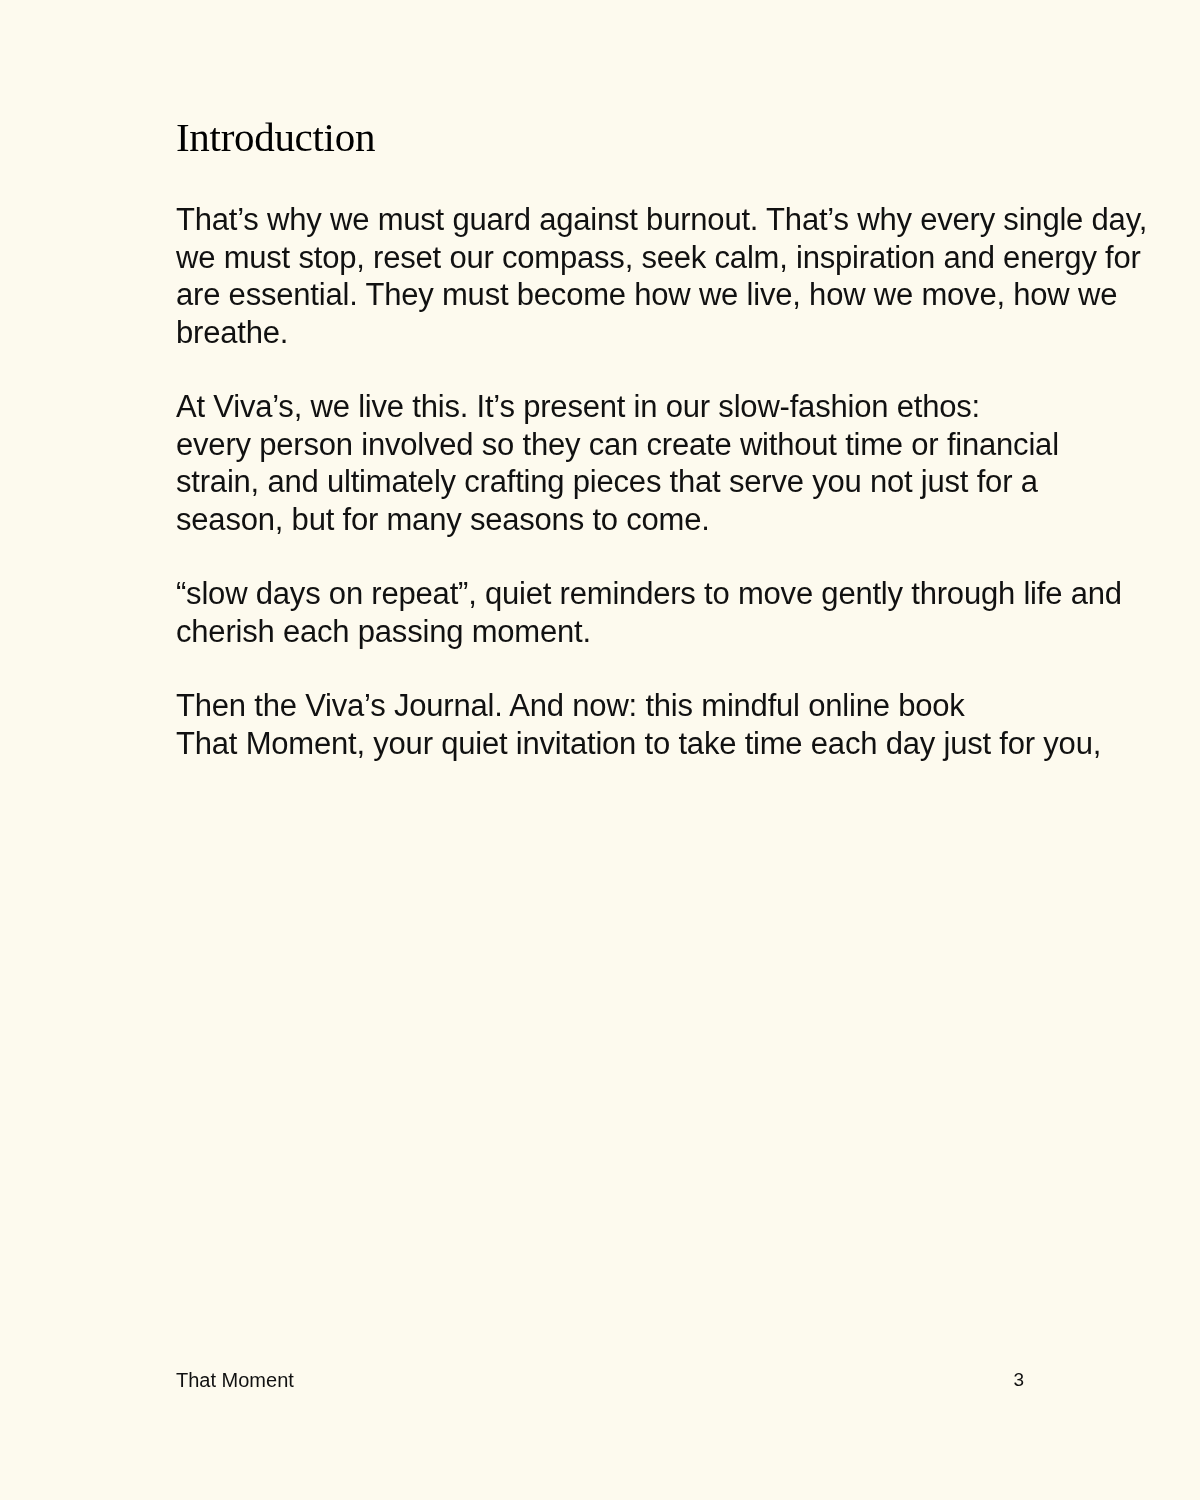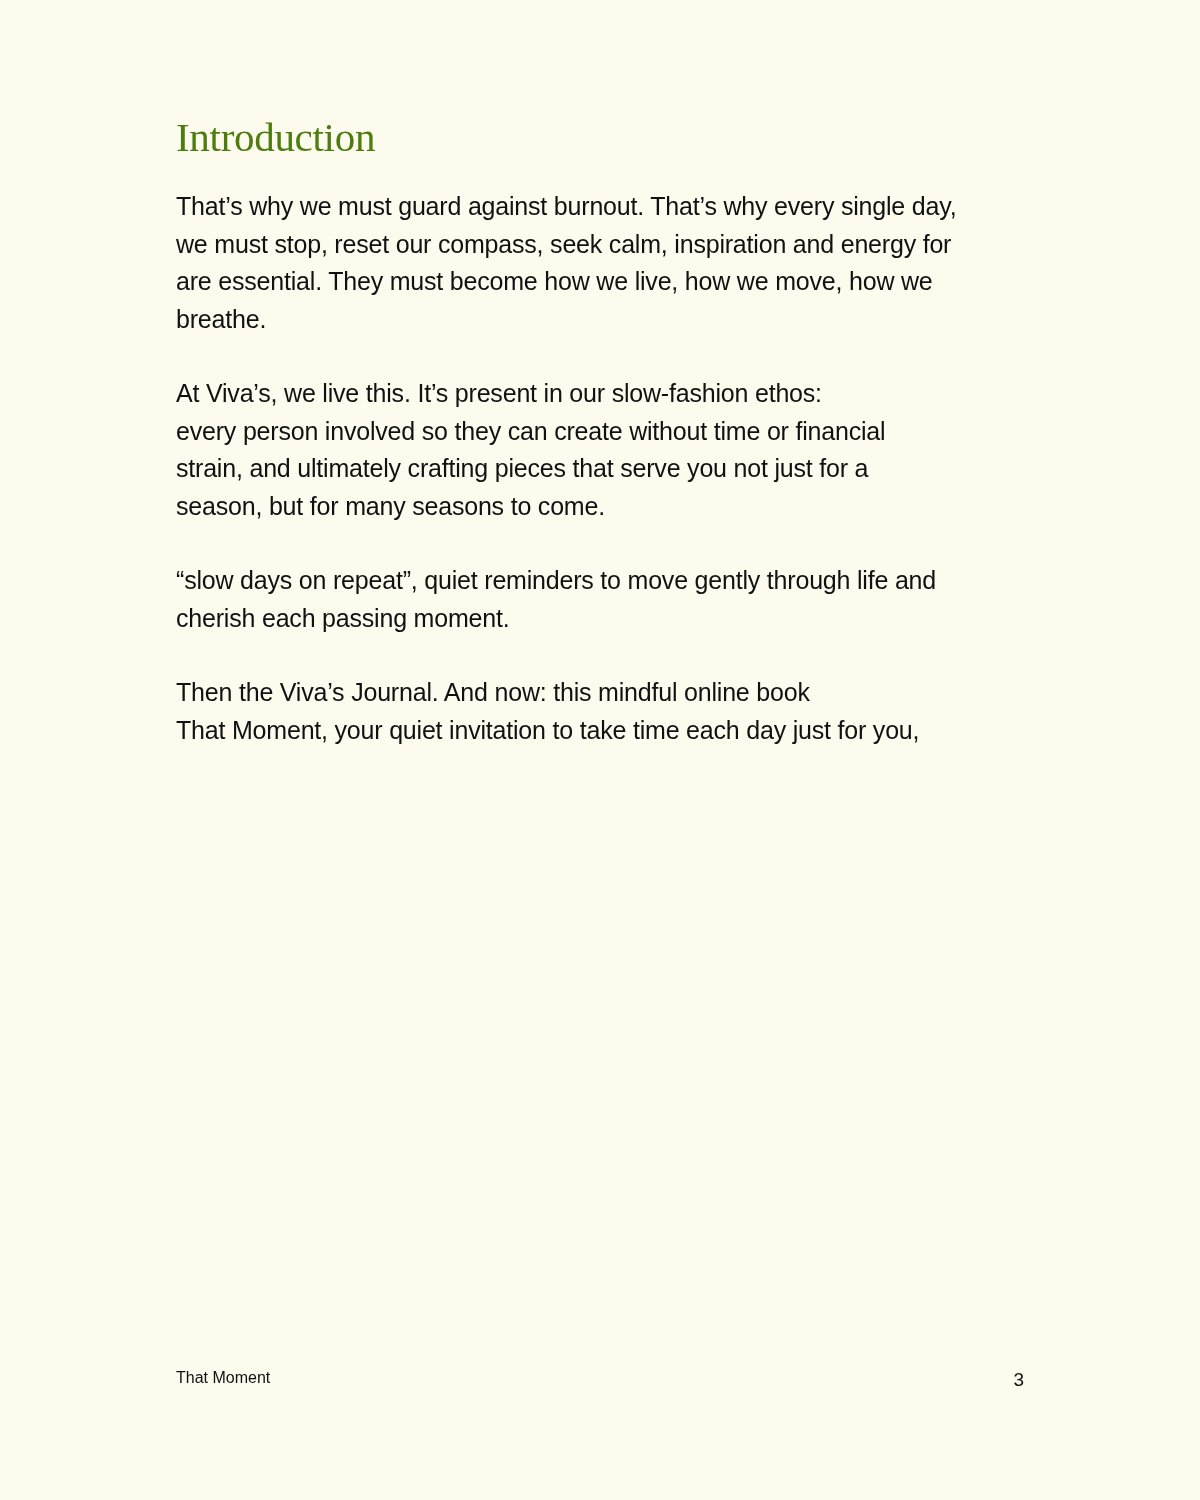--- a/index.html
+++ b/index.html
@@ -8,34 +8,34 @@
     background: #fdfaee;
     color: #111;
     position: relative;
     overflow: hidden;
   }
   .page { position: absolute; left: 176px; top: 0; width: 860px; }
   .title {
     position: absolute; top: 112px; left: 0;
     font-family: "DejaVu Serif", "Liberation Serif", serif;
     font-size: 38px; font-weight: 300; letter-spacing: -0.3px;
-    margin: 0; line-height: 50px; color: #4d7c0f;
+    margin: 0; line-height: 50px; color: #000000;
     font-family: "Liberation Serif", serif;
     font-size: 41px;
   }
   .body {
-    position: absolute; top: 188px; left: 0; width: 880px;
+    position: absolute; top: 201px; left: 0; width: 880px;
     font-family: "Liberation Sans", sans-serif;
-    font-size: 25px; line-height: 37.5px; letter-spacing: -0.2px;
+    font-size: 31px; line-height: 37.5px; letter-spacing: -0.2px;
   }
   .para { margin: 0 0 37px 0; }
   .line { display: block; white-space: nowrap; }
   .footer-left {
     position: absolute; left: 176px; top: 1369px;
-    font-family: "Liberation Sans", sans-serif; font-size: 16px;
+    font-family: "Liberation Sans", sans-serif; font-size: 20px;
   }
   .footer-right {
     position: absolute; right: 176px; top: 1369px;
     font-family: "Liberation Sans", sans-serif; font-size: 19px;
   }
 </style>
 </head>
 <body>
 
 <div class="page">

